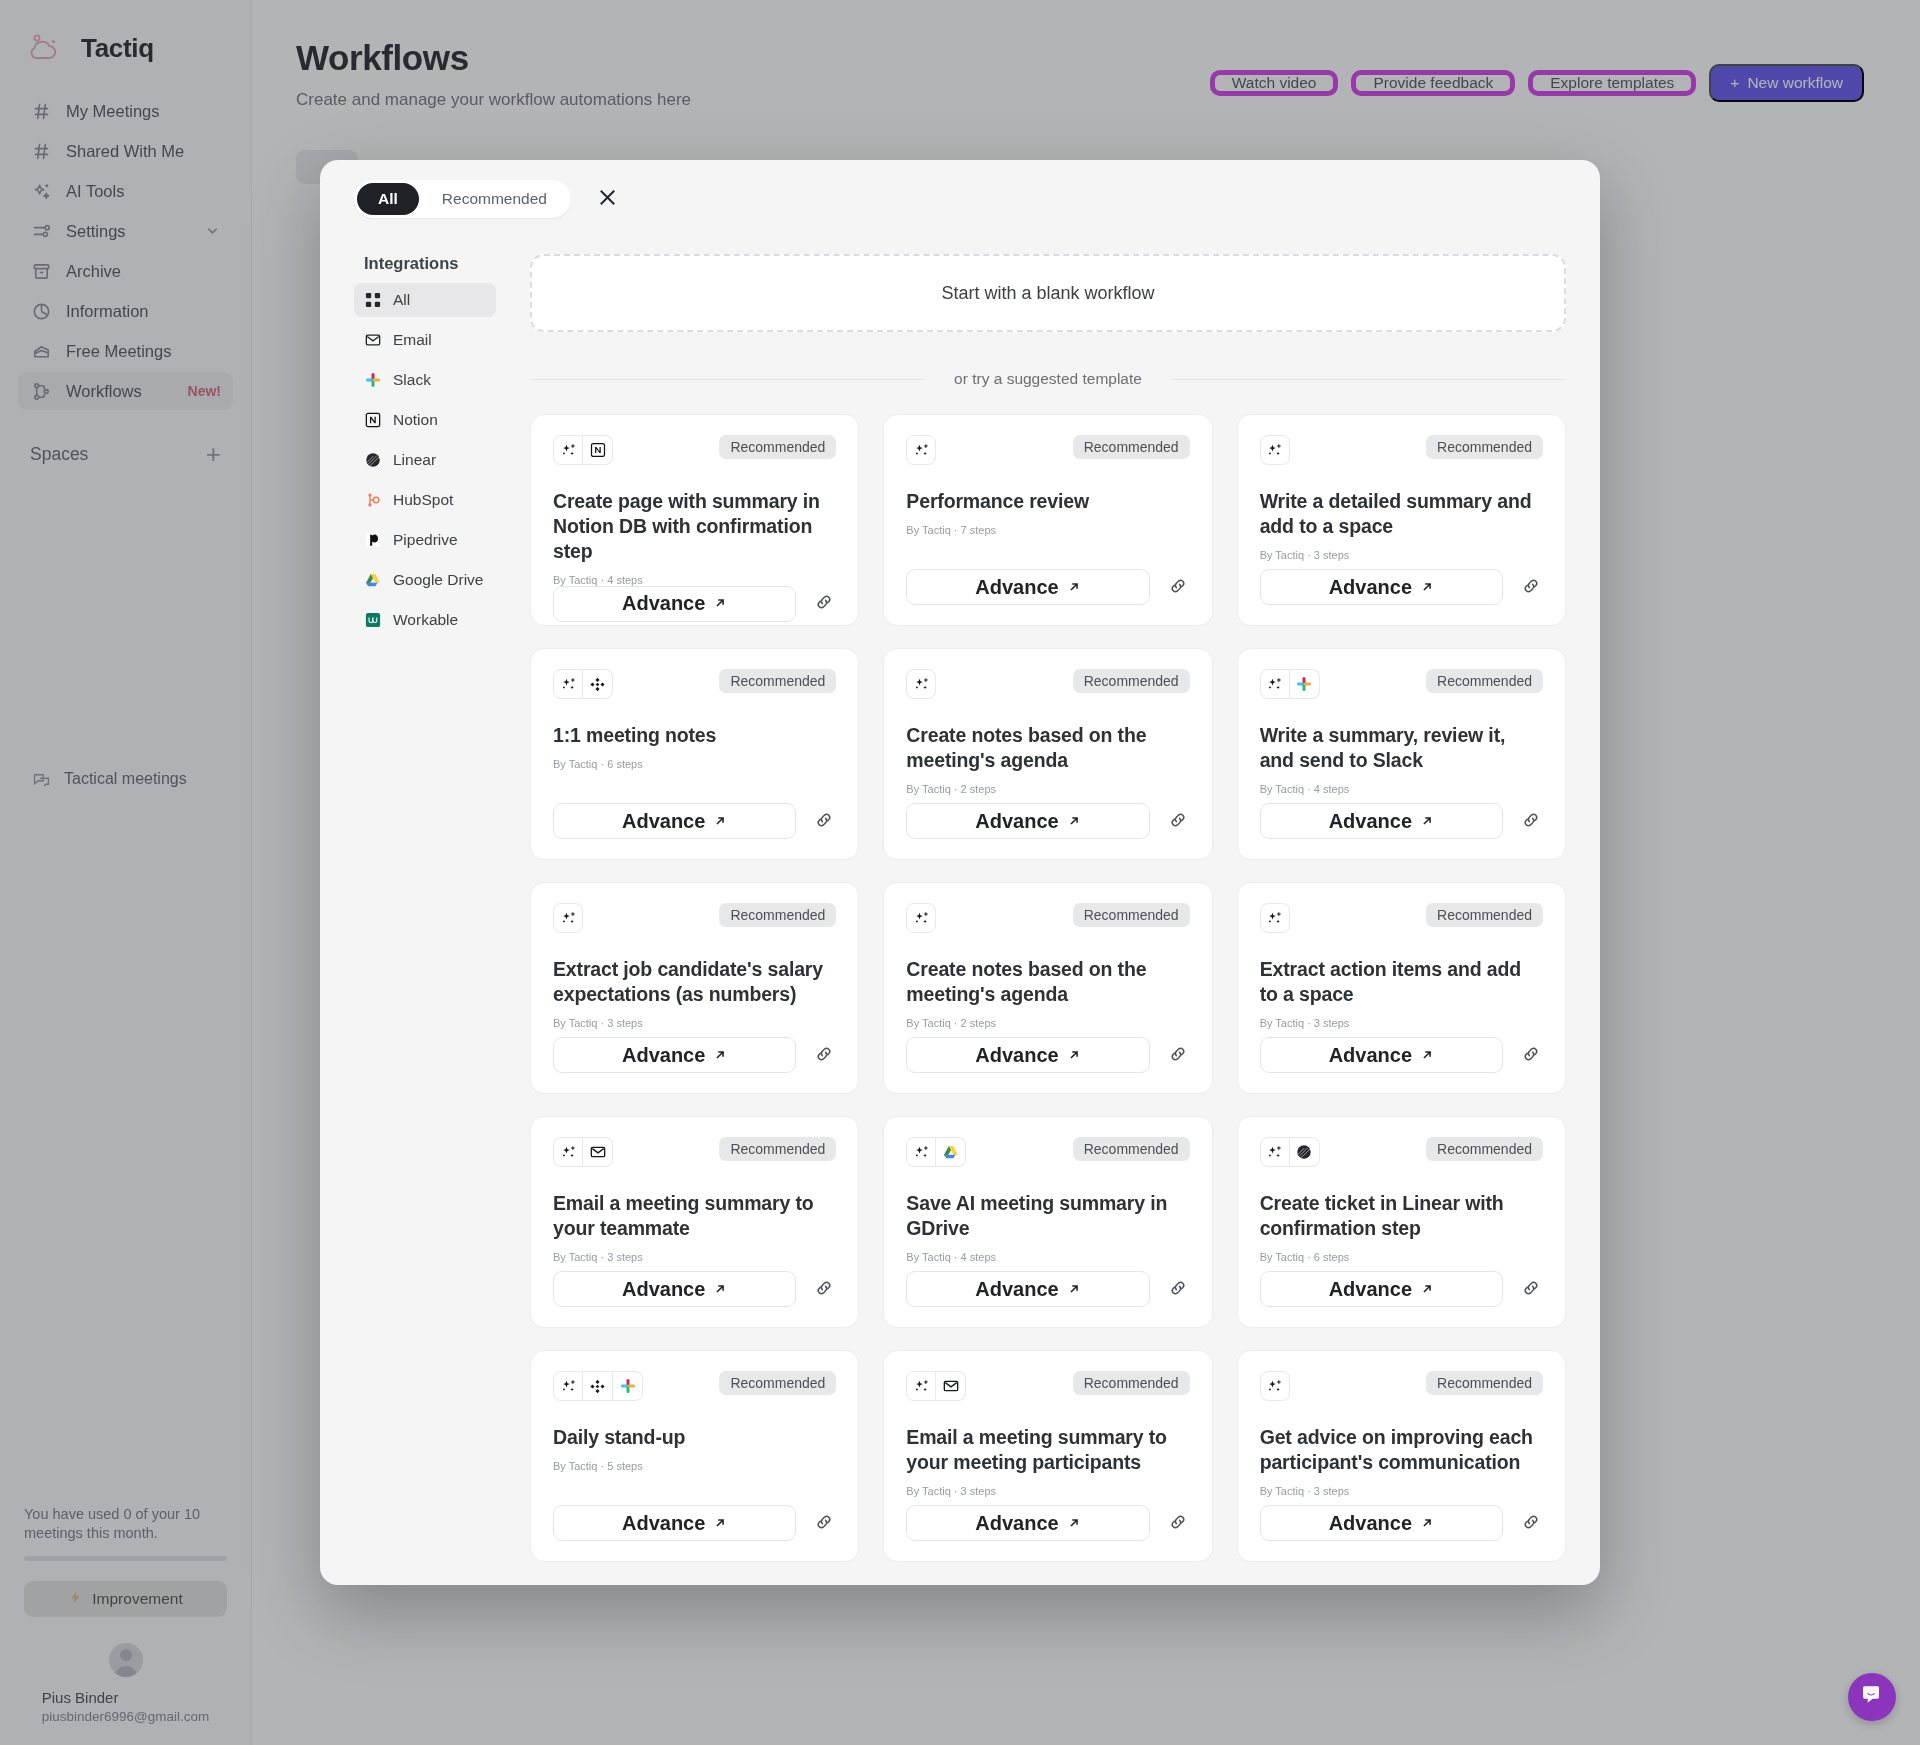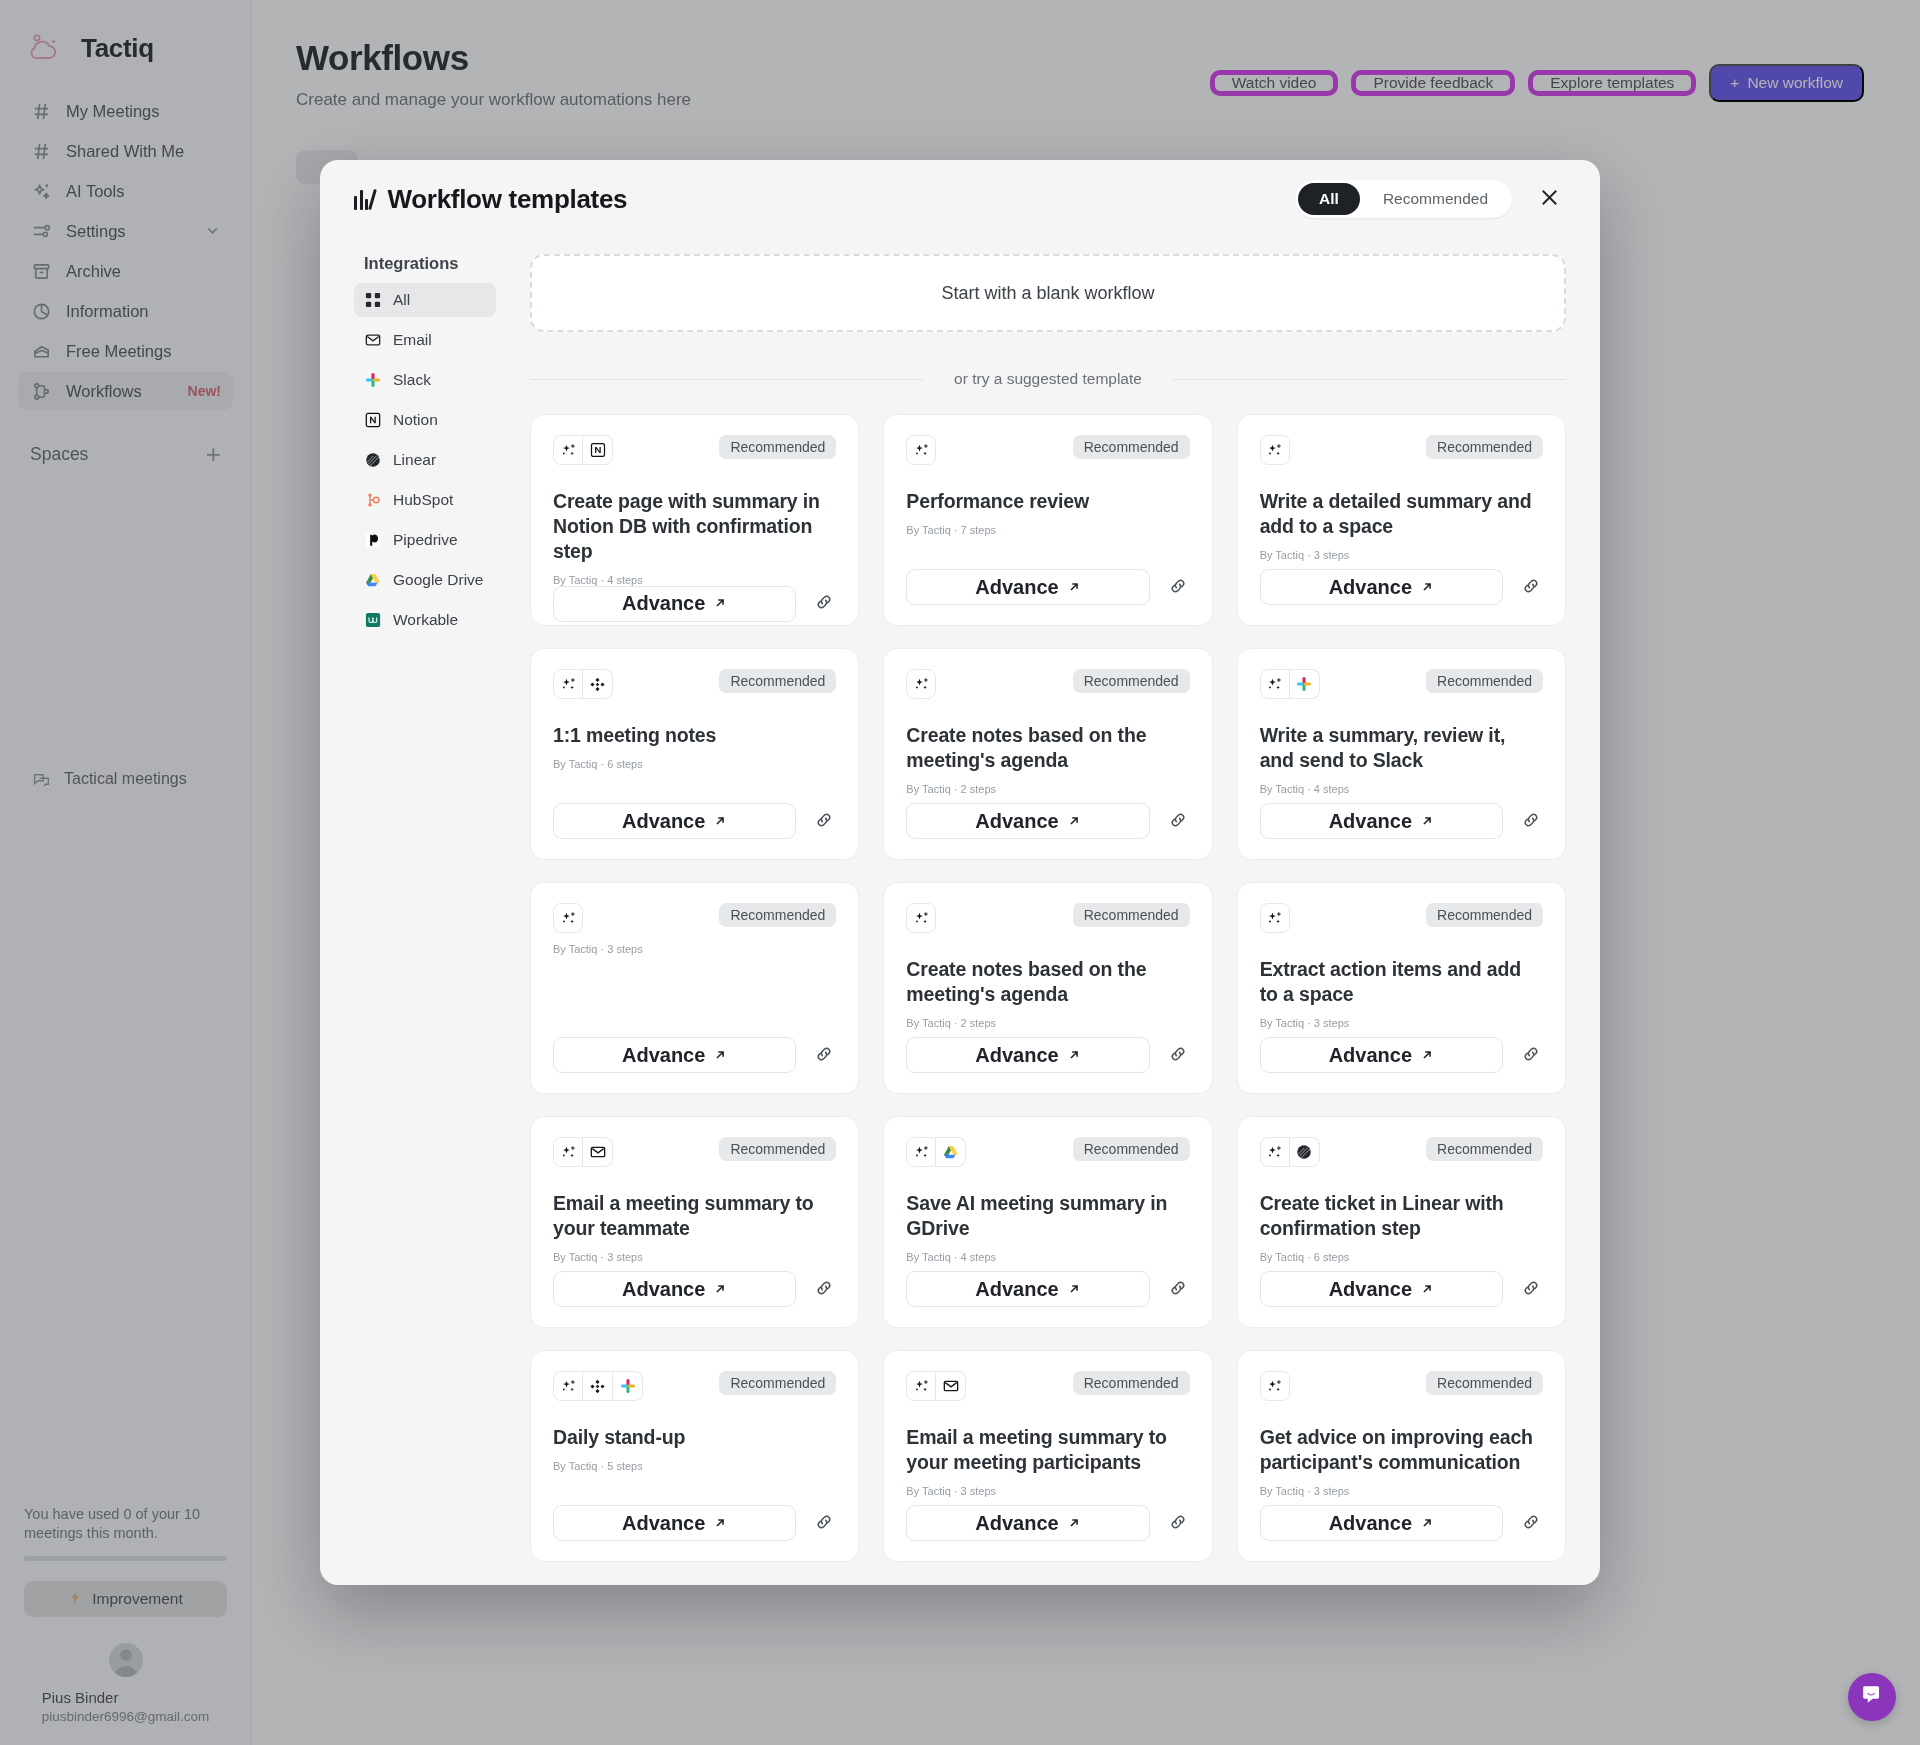--- a/index.html
+++ b/index.html
@@ -350,29 +350,20 @@
       </div>
       <div class="bg-chip"></div>
     </main>
   </div>
 
   <div class="overlay"></div>
 
   <section class="modal">
 
     <header class="modal-head">
-      <div class="modal-title-wrap">
-        <span class="modal-logo">
-          <i></i>
-            <i></i>
-            <i></i>
-            <i></i>
-        </span>
-        <span class="modal-title">Workflow templates</span>
-      </div>
       <div class="seg">
         <button class="seg-btn on">All</button>
         <button class="seg-btn">Recommended</button>
       </div>
       <button class="close-btn">
         <span>
           <svg viewBox="0 0 24 24" width="23" height="23" fill="none" stroke="#20242a" stroke-width="2">
               <path d="M5 5l14 14M19 5L5 19"></path>
             </svg>
         </span>
@@ -710,20 +701,21 @@
                     <svg viewBox="0 0 20 20" width="17" height="17" fill="#16181c">
                       <path d="M7.6 3.3l1.1 2.8 2.8 1.1-2.8 1.1-1.1 2.8-1.1-2.8-2.8-1.1 2.8-1.1z"></path>
                       <path d="M14.2 11.3l.6 1.5 1.5.6-1.5.6-.6 1.5-.6-1.5-1.5-.6 1.5-.6z"></path>
                       <path d="M14.6 2.6h1.1v1.6h1.6v1.1h-1.6V7h-1.1V5.3H13V4.2h1.6z"></path>
                       <circle cx="4.6" cy="13.4" r="1.1"></circle>
                     </svg>
                   </span>
                 </span>
        <span class="rec-badge">Recommended</span>
      </div>
+     <div class="card-title">Extract job candidate's salary expectations (as numbers)</div>
      <div class="card-meta">By Tactiq · 3 steps</div>
      <div class="card-foot">
        <button class="advance-btn">
          <span>Advance</span>
          <span><svg viewBox="0 0 16 16" width="14" height="14" fill="none" stroke="#20242a" stroke-width="1.8">
                       <path d="M4.5 11.5L11.5 4.5M6 4.5h5.5V10"></path>
                     </svg></span>
        </button>
        <button class="link-btn">
          <span><svg viewBox="0 0 22 22" width="20" height="20" fill="none" stroke="#4b5158" stroke-width="1.6" stroke-linecap="round">

